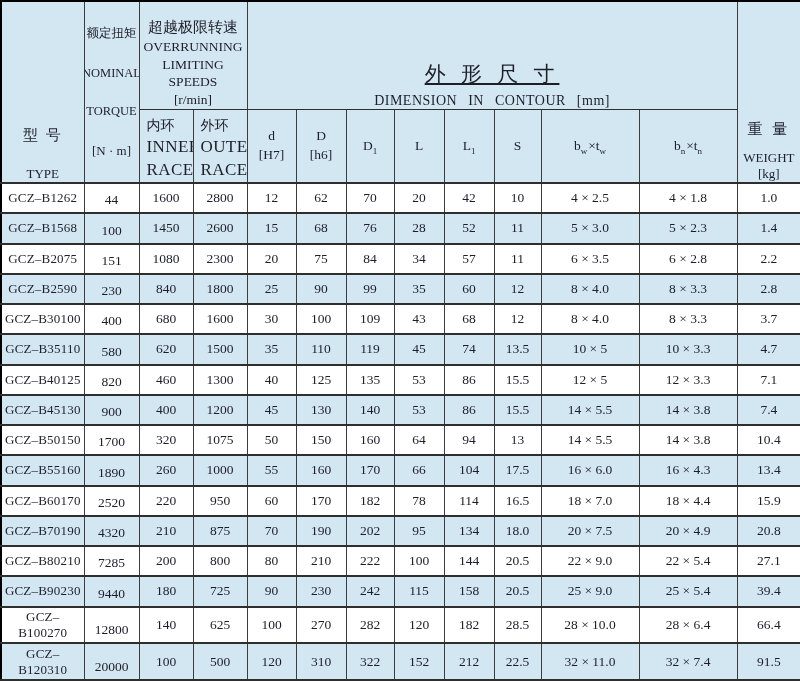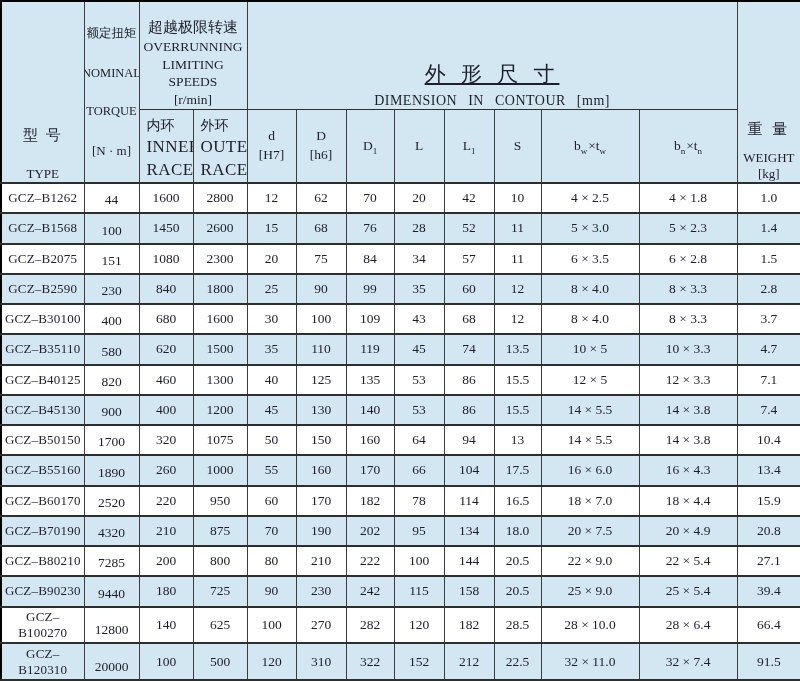--- a/index.html
+++ b/index.html
@@ -205,21 +205,21 @@
         <td>1080</td>
         <td>2300</td>
         <td>20</td>
         <td>75</td>
         <td>84</td>
         <td>34</td>
         <td>57</td>
         <td>11</td>
         <td>6 × 3.5</td>
         <td>6 × 2.8</td>
-        <td>1.5</td>
+        <td>2.2</td>
       </tr>
       <tr class="alt">
         <td class="type-cell">GCZ–B2590</td>
         <td class="torque-cell">230</td>
         <td>840</td>
         <td>1800</td>
         <td>25</td>
         <td>90</td>
         <td>99</td>
         <td>35</td>

